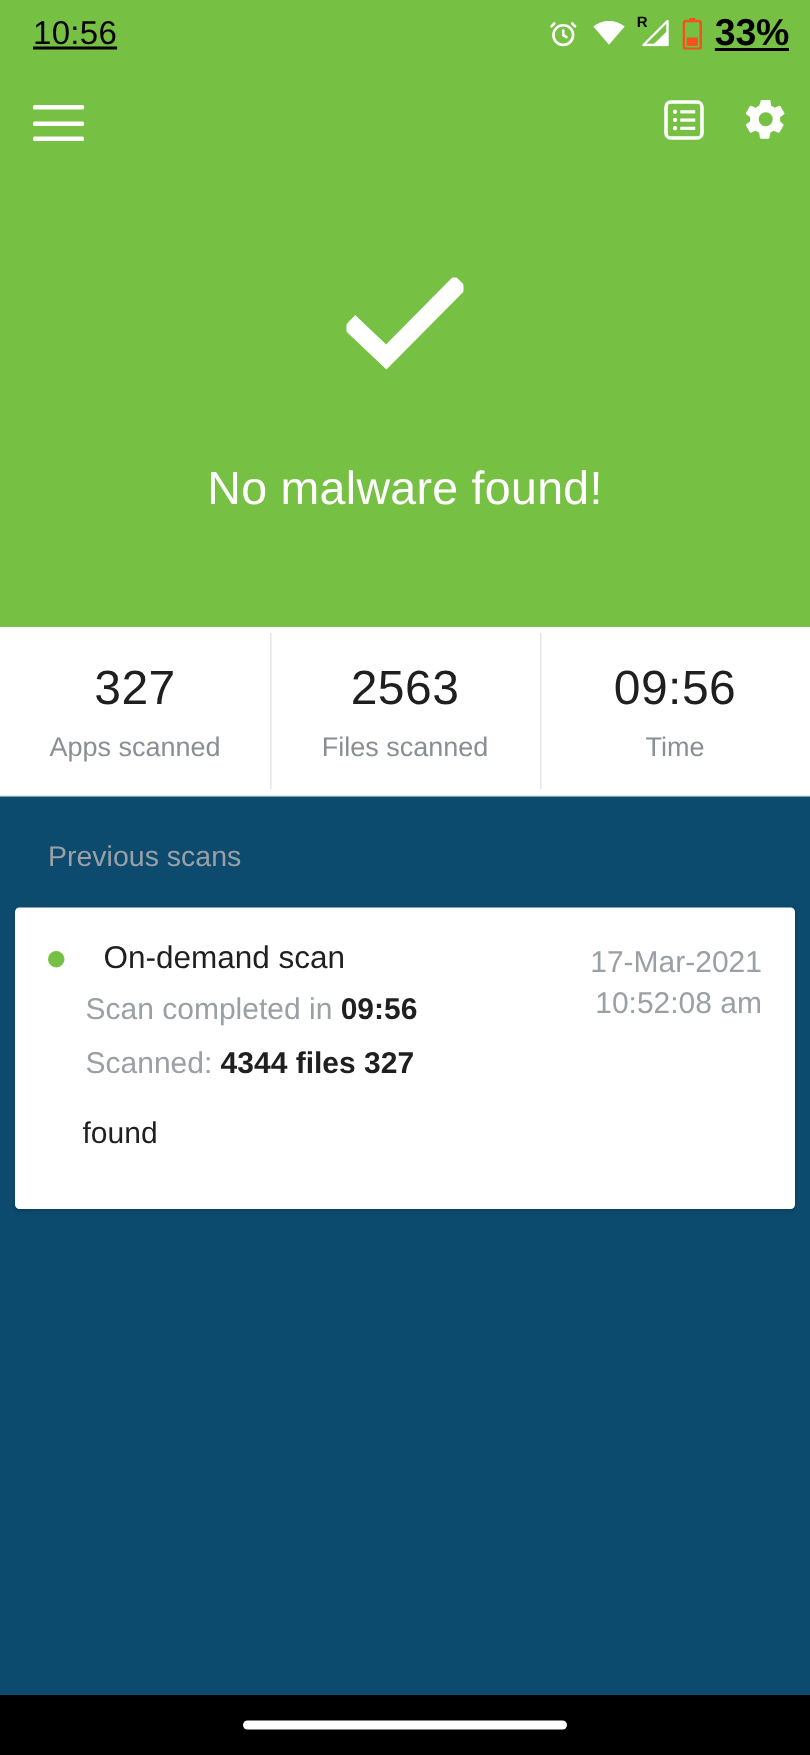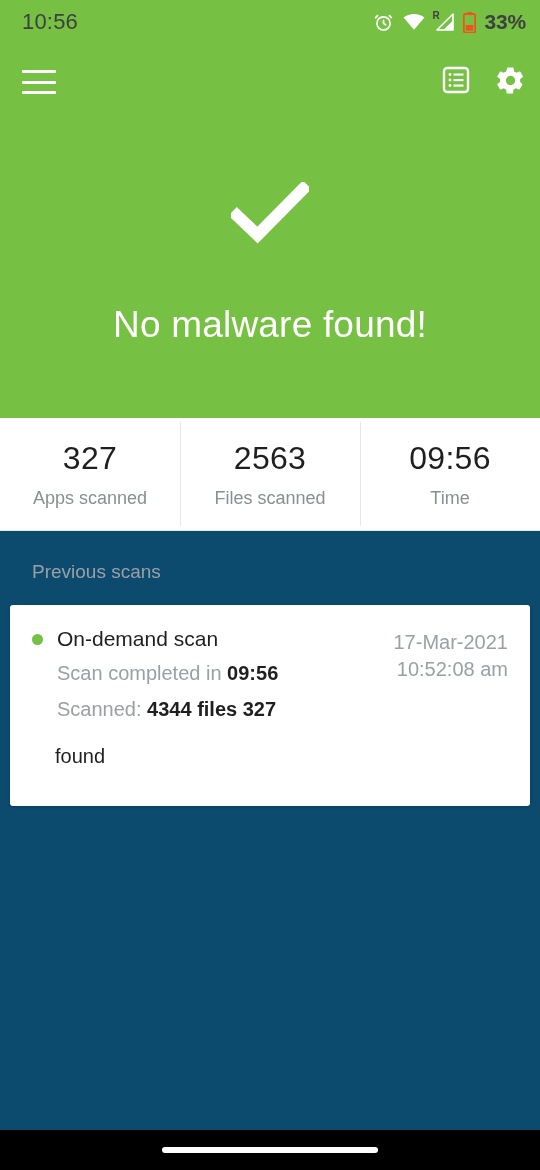--- a/index.html
+++ b/index.html
@@ -15,30 +15,31 @@
     background:#fafafa;
     display:flex; flex-direction:column;
   }
 
   
   .statusbar {
     height:44px;
     background:#76c043;
     display:flex; align-items:center;
     padding:0 14px 0 22px;
-    color:#404040;
-    flex:0 0 auto;
+    color:#000000;
+    flex:0 0 auto;
+    text-decoration:underline;
   }
   .status-time { font-size:22px; letter-spacing:.2px; font-weight:400; }
   .status-right {
     margin-left:auto;
     display:flex; align-items:center; gap:9px;
   }
   .status-right svg { display:block; }
-  .battery-pct { font-size:21px; font-weight:700; letter-spacing:-.2px; }
+  .battery-pct { font-size:25px; font-weight:700; letter-spacing:-.2px; }
   .sig-wrap { position:relative; display:block; }
   .sig-r {
     position:absolute; top:-2px; left:-1px;
     font-size:10px; font-weight:700; line-height:1;
   }
 
   
   .appbar {
     height:76px;
     background:#76c043;
@@ -62,21 +63,21 @@
   
   .hero {
     background:#76c043;
     height:298px;
     display:flex; flex-direction:column;
     align-items:center; justify-content:center;
     flex:0 0 auto;
   }
   .hero-check { margin-top:-10px; }
   .hero-text {
-    color:#ffffff; font-size:37px; font-weight:400;
+    color:#ffffff; font-size:31px; font-weight:400;
     margin-top:56px; letter-spacing:.2px;
   }
 
   
   .stats {
     background:#ffffff;
     height:113px;
     display:flex;
     border-bottom:1px solid #e8e8e8;
     flex:0 0 auto;
@@ -104,21 +105,21 @@
   }
   .card {
     margin:0 10px;
     background:#ffffff;
     border-radius:3px;
     box-shadow:0 1px 3px rgba(0,0,0,.16);
     padding:22px 22px 38px 22px;
     display:flex;
   }
   .card-main { flex:1 1 auto; min-width:0; padding-right:6px; }
-  .card-row1 { display:flex; align-items:center; gap:14px; }
+  .card-row1 { display:flex; align-items:center; gap:26px; }
   .dot { width:11px; height:11px; border-radius:50%; background:#76c043; flex:0 0 auto; }
   .scan-title { font-size:21px; color:#1f1f1f; font-weight:400; }
   .scan-line {
     font-size:20px; color:#9aa0a6; font-weight:400;
     margin-top:9px; padding-left:25px; line-height:1.35;
   }
   .scan-line b { color:#1f1f1f; font-weight:700; }
   .scan-wrap {
     font-size:20px; color:#1f1f1f; font-weight:400;
     margin-top:22px; padding-left:23px;

